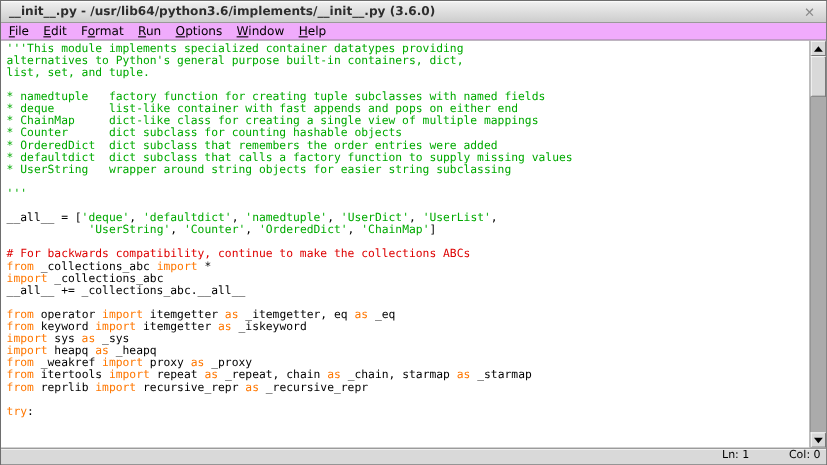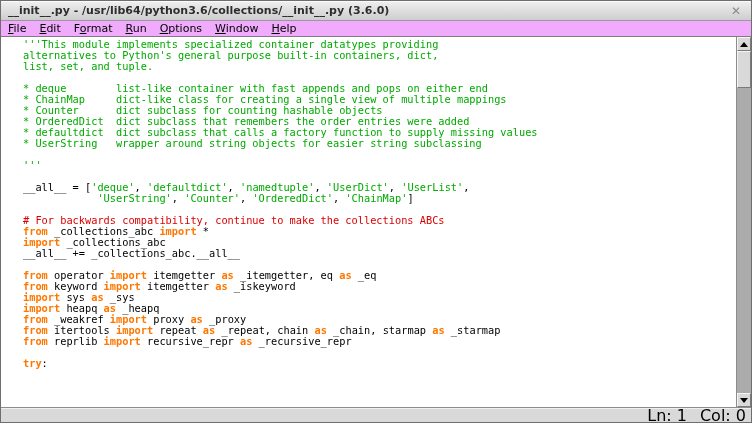--- a/index.html
+++ b/index.html
@@ -45,28 +45,28 @@
     padding-left: 1px;
   }
   .menu-item { padding: 1px 7px 2px 6px; white-space: nowrap; }
   .menu-item .mn { text-decoration: underline; }
 
   
   .main { flex: 1 1 auto; display: flex; overflow: hidden; background: #fff; }
   .editor {
     flex: 1 1 auto; overflow: hidden;
     background: #ffffff;
-    padding: 2px 0 0 22px;
+    padding: 2px 0 0 5px;
     font-family: "DejaVu Sans Mono", "Liberation Mono", monospace;
     font-size: 10.3px; line-height: 11px;
     cursor: text;
   }
   .line { height: 11px; white-space: pre; }
   .s { color: var(--c-str); }
-  .k { color: var(--c-kw); font-weight: bold; }
+  .k { color: var(--c-kw); }
   .c { color: var(--c-com); }
   .t { color: var(--c-txt); }
 
   
   .scrollbar {
     flex: 0 0 15px; width: 15px;
     background: #ababab;
     border-left: 1px solid #8c8c8c;
     display: flex; flex-direction: column;
   }
@@ -95,52 +95,54 @@
     border: 1px solid #f5f5f5;
     border-right-color: #7a7a7a; border-bottom-color: #7a7a7a;
   }
 
   
   .statusbar {
     height: 15px; flex: 0 0 15px;
     background: #d9d9d9;
     border-top: 1px solid #8c8c8c;
     box-shadow: inset 0 1px 0 #efefef;
-    display: flex; align-items: center; justify-content: flex-end;
-    font-size: 16px; color: #000;
+    display: flex; justify-content: flex-end;
+    font-size: 10px; color: #000;
     padding-right: 5px;
+    gap: 23px;
   }
   .statusbar .ln { margin-right: 13px; }
 </style>
 </head>
 <body>
 
 <div class="window">
 
   <div class="titlebar">
-    <span class="title">__init__.py - /usr/lib64/python3.6/collections/__init__.py (3.6.0)</span>
+    <span class="title">__init__.py - /usr/lib64/python3.6/implements/__init__.py (3.6.0)</span>
     <span class="close">✕</span>
   </div>
 
   <div class="menubar">
       <div class="menu-item"><span class="mn">F</span>ile</div>
       <div class="menu-item"><span class="mn">E</span>dit</div>
       <div class="menu-item">F<span class="mn">o</span>rmat</div>
       <div class="menu-item"><span class="mn">R</span>un</div>
       <div class="menu-item"><span class="mn">O</span>ptions</div>
       <div class="menu-item"><span class="mn">W</span>indow</div>
       <div class="menu-item"><span class="mn">H</span>elp</div>
     </div>
 
   <div class="main">
     <div class="editor">
         <div class="line"><span class="s">'''This module implements specialized container datatypes providing</span></div>
         <div class="line"><span class="s">alternatives to Python's general purpose built-in containers, dict,</span></div>
         <div class="line"><span class="s">list, set, and tuple.</span></div>
         <div class="line"></div>
+        <div class="line"><span class="s">* namedtuple   factory function for creating tuple subclasses with named fields</span></div>
         <div class="line"><span class="s">* deque        list-like container with fast appends and pops on either end</span></div>
         <div class="line"><span class="s">* ChainMap     dict-like class for creating a single view of multiple mappings</span></div>
         <div class="line"><span class="s">* Counter      dict subclass for counting hashable objects</span></div>
         <div class="line"><span class="s">* OrderedDict  dict subclass that remembers the order entries were added</span></div>
         <div class="line"><span class="s">* defaultdict  dict subclass that calls a factory function to supply missing values</span></div>
         <div class="line"><span class="s">* UserString   wrapper around string objects for easier string subclassing</span></div>
         <div class="line"></div>
         <div class="line"><span class="s">'''</span></div>
         <div class="line"></div>
         <div class="line"><span class="t">__all__ = [</span><span class="s">'deque'</span><span class="t">, </span><span class="s">'defaultdict'</span><span class="t">, </span><span class="s">'namedtuple'</span><span class="t">, </span><span class="s">'UserDict'</span><span class="t">, </span><span class="s">'UserList'</span><span class="t">,</span></div>

